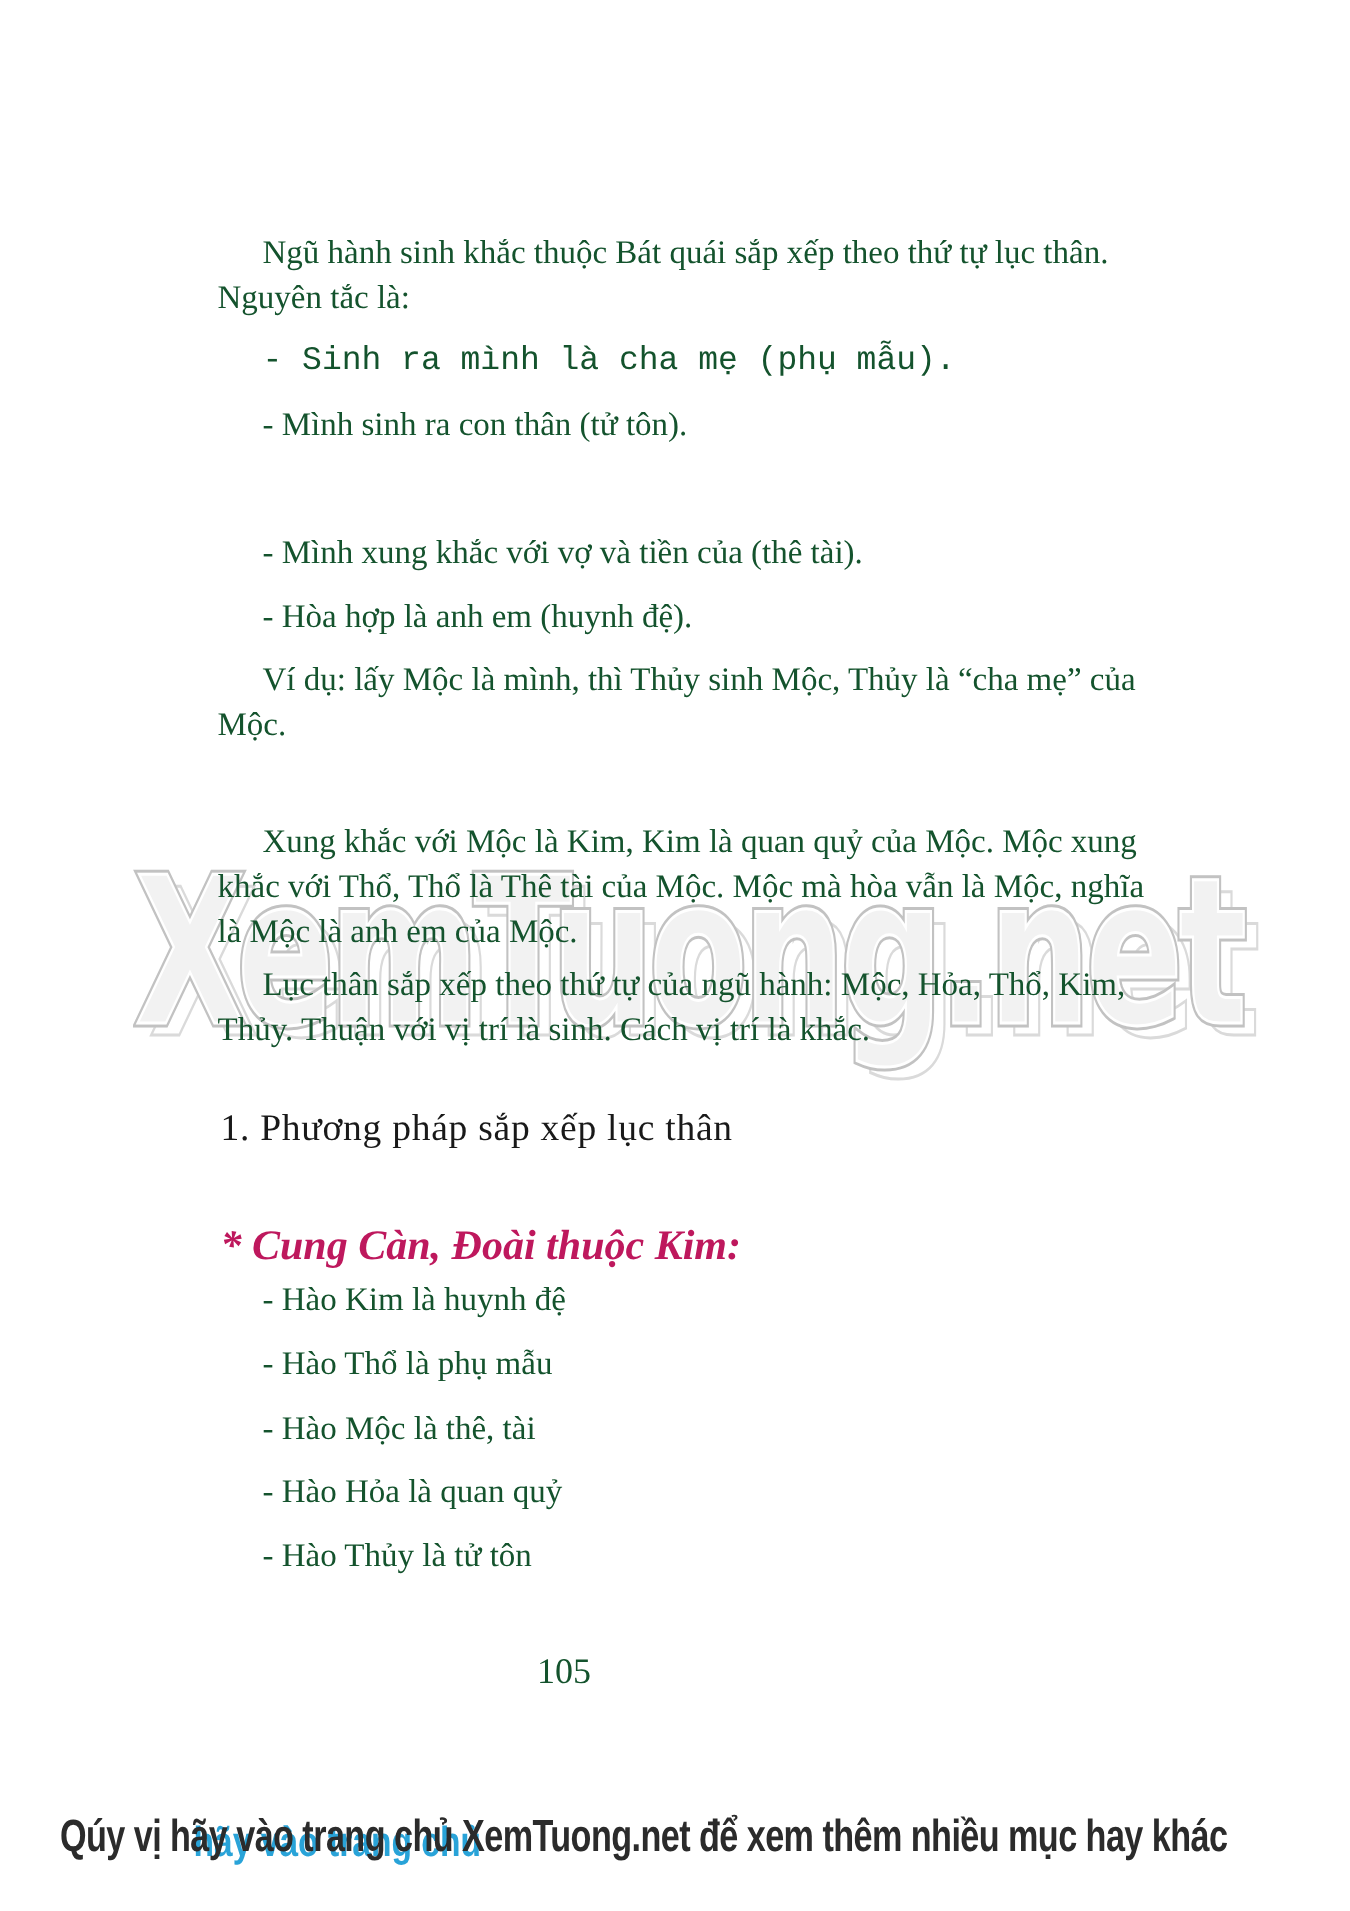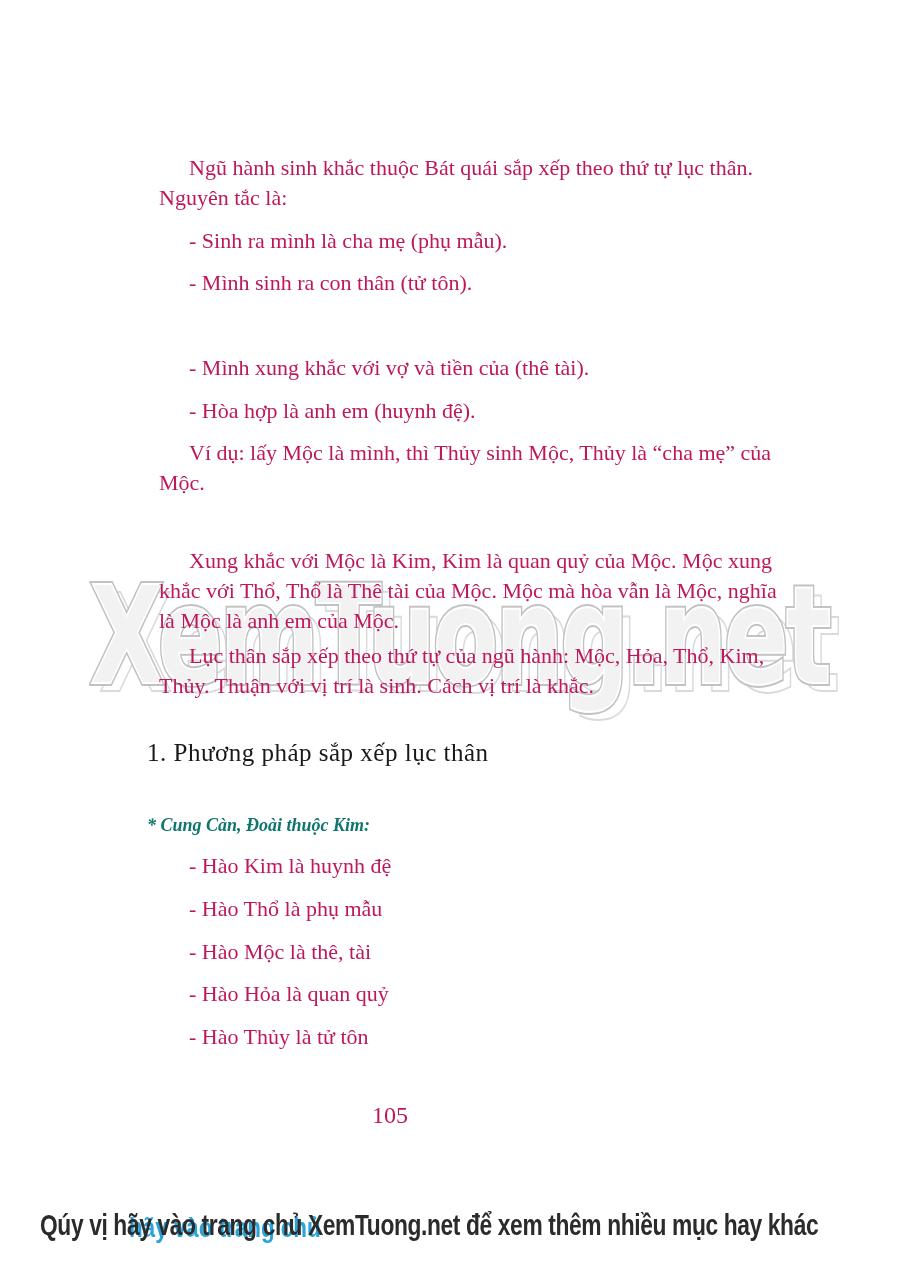--- a/index.html
+++ b/index.html
@@ -11,44 +11,43 @@
     position: relative;
     overflow: hidden;
   }
   .page { position: absolute; inset: 0; }
 
   
   .para, .rule, .list-item, .pgnum {
     position: absolute;
     font-size: 22px;
     line-height: 30px;
-    color: #be185d;
+    color: #14532d;
     white-space: normal;
-    margin-left: 14px;
   }
   .para { left: 145px; width: 620px; text-indent: 30px; }
   .rule, .list-item { left: 175px; white-space: nowrap; }
 
   .p-intro   { top: 153px; }
-  .r-0 { top: 226px; } .r-1 { top: 268px; } .r-2 { top: 311px; }
+  .r-0 { top: 226px; font-family: Liberation Mono, monospace; } .r-1 { top: 268px; } .r-2 { top: 311px; }
   .r-3 { top: 353px; } .r-4 { top: 396px; }
   .p-ex1 { top: 438px; }
   .p-ex2 { top: 505px; left: 175px; text-indent: 0; width: 560px; white-space: nowrap; }
   .p-xung { top: 546px; }
   .p-luc  { top: 641px; }
 
   .heading {
     position: absolute; left: 147px; top: 733px;
     font-size: 25px; line-height: 40px; font-weight: 400;
     color: #191919; letter-spacing: 0.5px; white-space: nowrap;
   }
   .subheading {
     position: absolute; left: 147px; top: 815px;
-    font-size: 18px; font-weight: bold; font-style: italic;
-    color: #0f766e; white-space: nowrap;
+    font-size: 28px; font-weight: bold; font-style: italic;
+    color: #be185d; white-space: nowrap;
   }
   .l-0 { top: 851px; text-align: center; } .l-1 { top: 894px; } .l-2 { top: 937px; }
   .l-3 { top: 979px; } .l-4 { top: 1022px; }
 
   .pgnum {
     top: 1100px; left: 0; width: 752px;
     text-align: center; font-size: 24px;
   }
 
   

